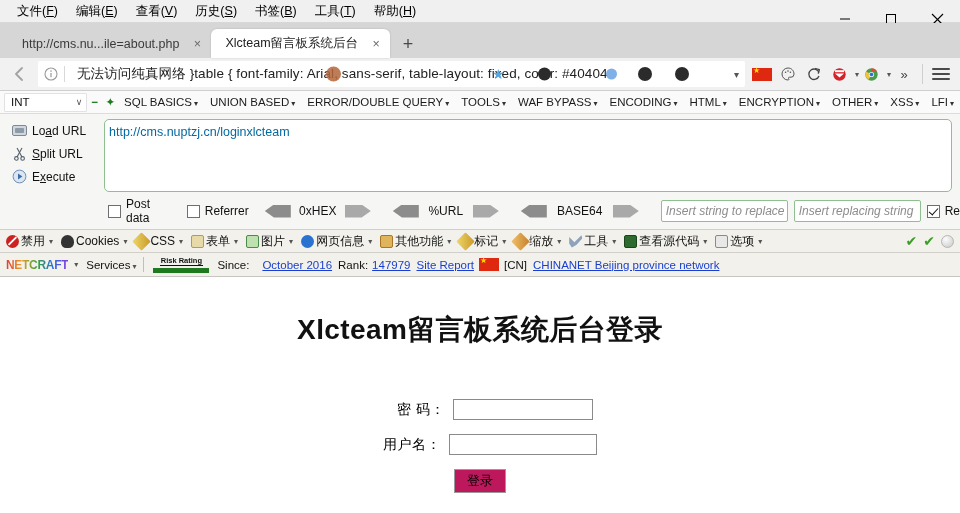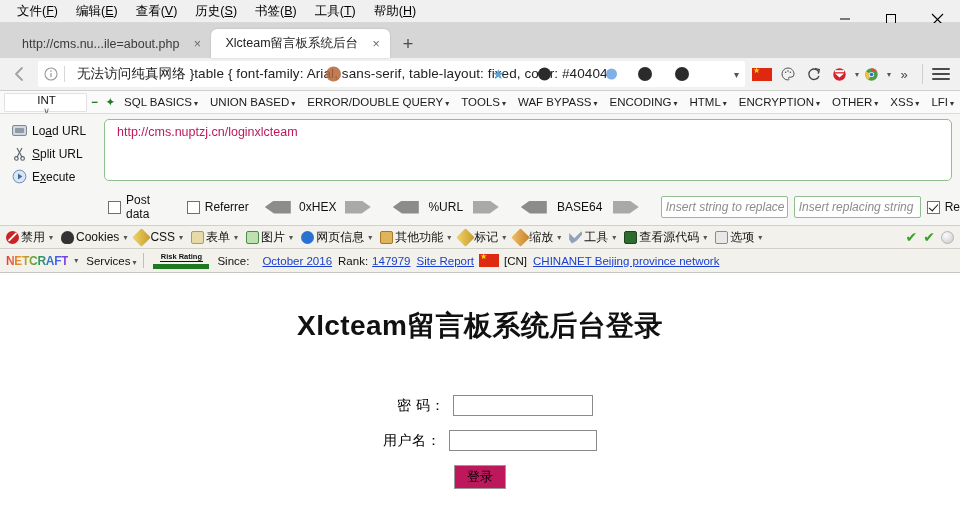--- a/index.html
+++ b/index.html
@@ -87,40 +87,40 @@
 
   
   .sqlbar {
     height:23px; background:#fafafa; display:flex; align-items:center;
     font-size:11.5px; color:#1b1b1b; border-bottom:1px solid #dcdcdc; padding-left:4px;
     overflow:hidden; white-space:nowrap;
   }
   .sqlsel {
     width:86px; height:19px; background:#fff; border:1px solid #e2e2e2; display:flex;
     align-items:center; justify-content:space-between; padding:0 4px 0 6px; font-size:11.5px;
-    color:#111; border-radius:1px;flex-direction:column;
+    color:#111; border-radius:1px;
   }
   .sqlsel .cv { color:#555; font-size:9px; }
   .pm { width:16px; display:flex; align-items:center; justify-content:center; font-weight:bold; }
   .pm.minus { color:#1e7b1e; }
   .pm.plus  { color:#1e7b1e; }
   .sqlitem { padding:0 6px; white-space:nowrap; }
   .sqlitem .caret { font-size:8px; color:#333; }
 
   
   .hackbar { background:#f6f6f4; border-bottom:1px solid #cfcfcf; padding:5px 0 4px 0; }
   .hb-main { display:flex; align-items:flex-start; padding-left:6px; }
   .hb-actions { width:98px; flex:0 0 auto; }
   .hb-act { display:flex; align-items:center; height:23px; font-size:12px; color:#111; }
   .hb-ico { width:26px; display:flex; align-items:center; justify-content:center; }
   .hb-act u { text-decoration:underline; }
   .hb-label { width:68px; }
   .hb-ta {
-    flex:1; height:62px; margin-right:8px; background:#fff; border:1px solid #8fbf8f;
-    border-radius:5px; padding:5px 12px; font-size:12.5px; color:#be185d;
+    flex:1; height:73px; margin-right:8px; background:#fff; border:1px solid #8fbf8f;
+    border-radius:5px; padding:5px 4px; font-size:12.5px; color:#0369a1;
     font-family:"Liberation Sans",sans-serif; white-space:pre-wrap; overflow:hidden;
   }
   .hb-opts { display:flex; align-items:center; margin-top:5px; padding-left:108px; gap:0; }
   .cbx { width:13px; height:13px; border:1px solid #6f6f6f; background:#fff; display:inline-block;
          flex:0 0 auto; position:relative; }
   .cbx.checked:after {
     content:""; position:absolute; left:3px; top:0px; width:4px; height:8px;
     border:solid #111; border-width:0 1.6px 1.6px 0; transform:rotate(42deg);
   }
   .opt { display:flex; align-items:center; gap:5px; margin-right:16px; font-size:12px; color:#111; }

